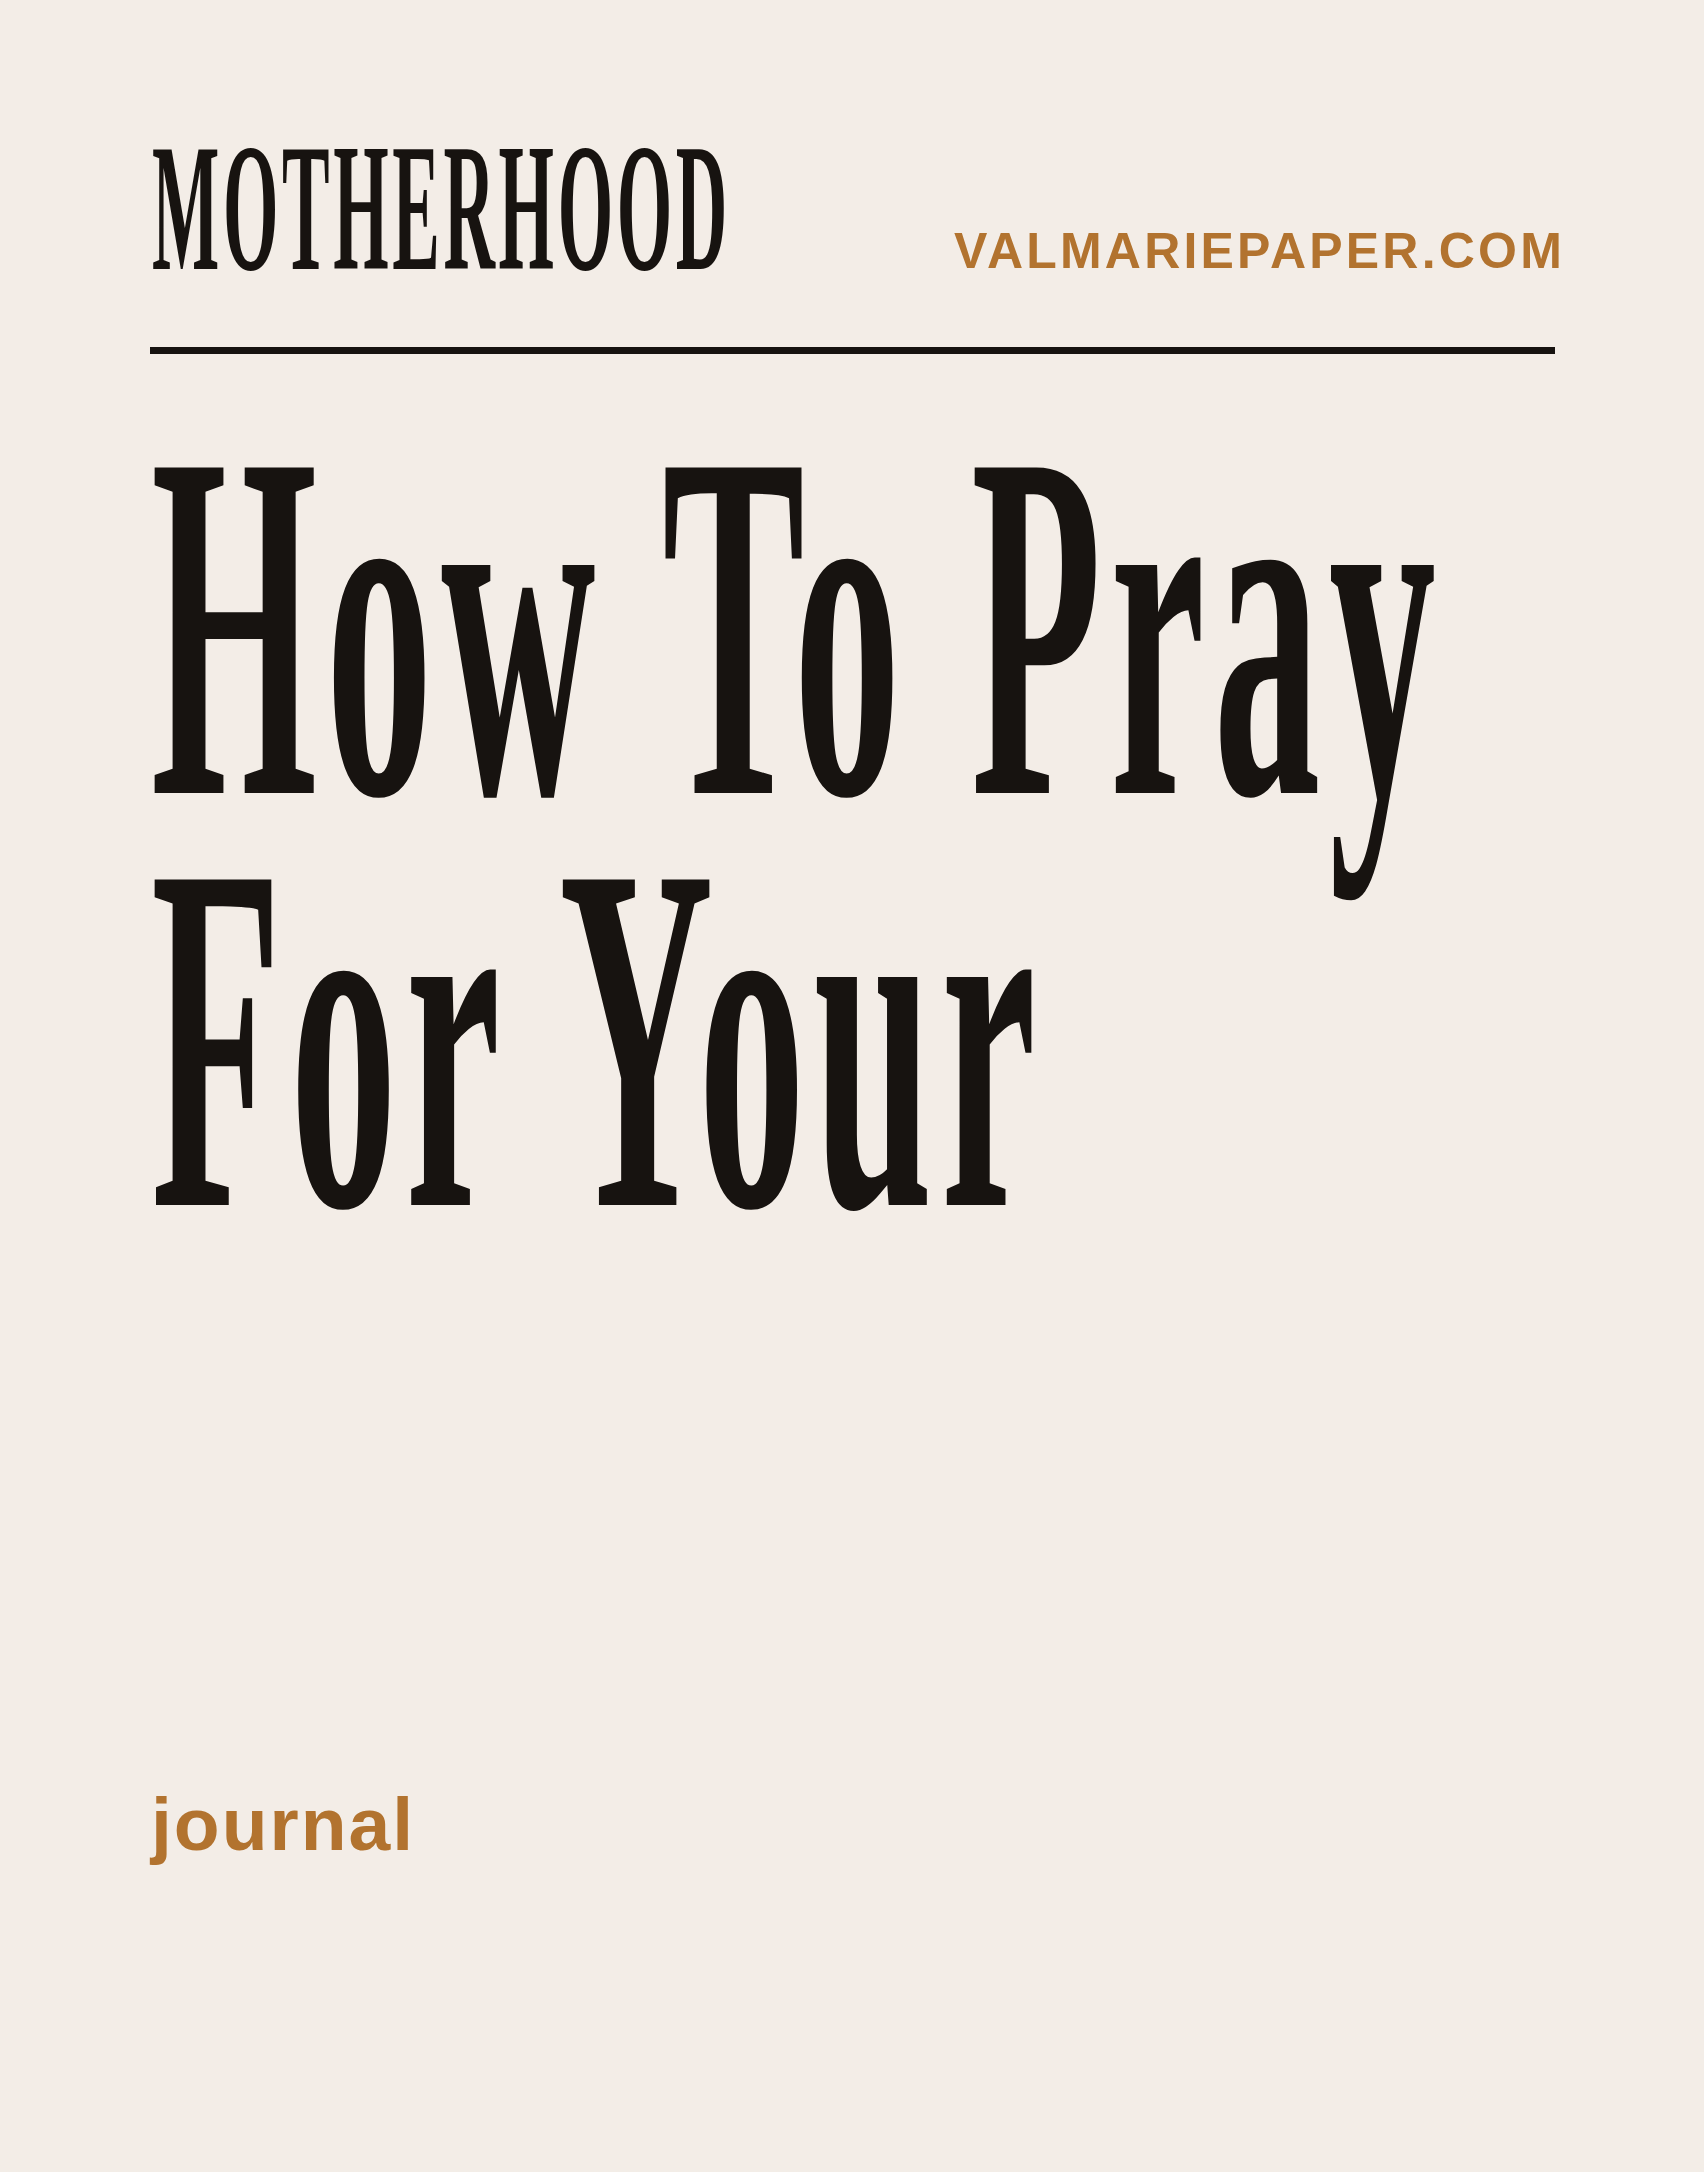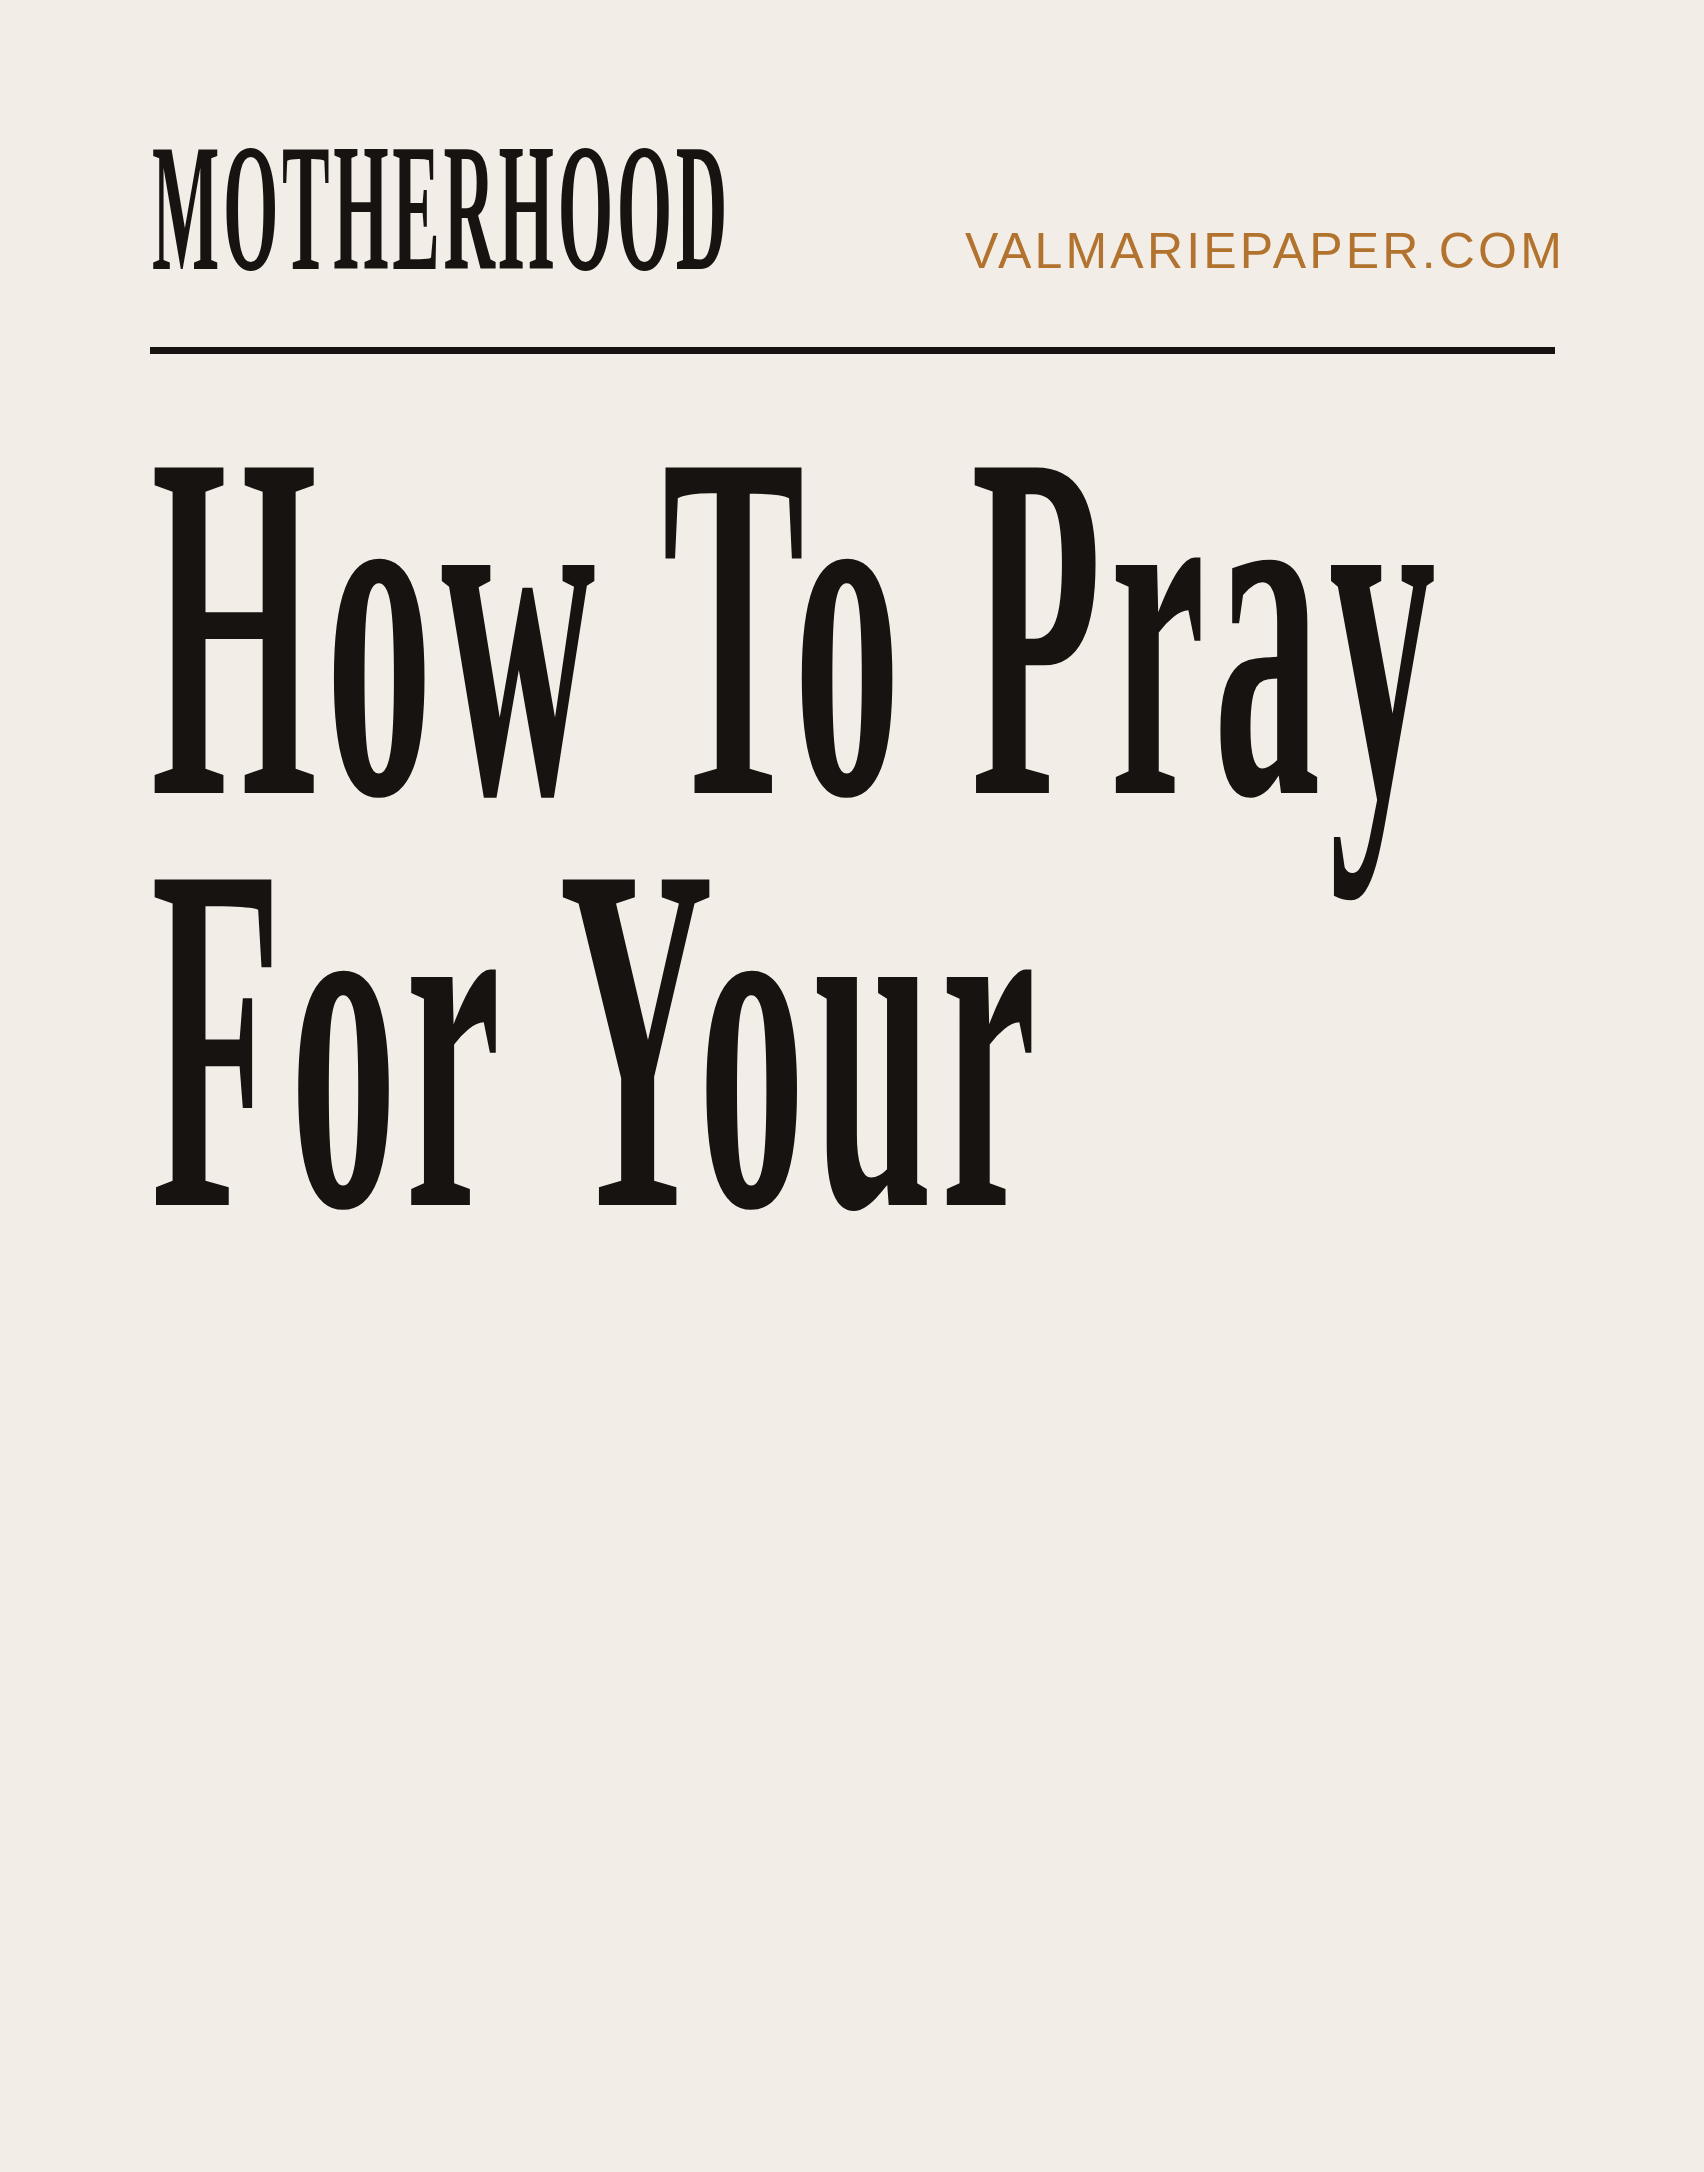--- a/index.html
+++ b/index.html
@@ -29,21 +29,21 @@
     letter-spacing: 0.05em;
     color: var(--ink, #171310);
     white-space: nowrap;
   }
   .category .squeeze { transform: scaleX(0.39); }
   .site {
     position: absolute;
     top: 226px;
     right: 140px;
     font-family: "Liberation Sans", sans-serif;
-    font-weight: normal;
+    font-weight: bold;
     font-size: 50px;
     line-height: 50px;
     letter-spacing: 3.2px;
     color: var(--accent, #b2732f);
     white-space: nowrap;
   }
   .divider {
     position: absolute;
     left: 150px;
     top: 347px;
@@ -92,16 +92,17 @@
   <div class="divider"></div>
 
   <div class="headline-line hl-1">
     <span class="squeeze">How To Pray</span>
   </div>
   <div class="headline-line hl-2">
     <span class="squeeze">For Your</span>
   </div>
 
   <div class="subtitle">
+    <div>journal</div>
   </div>
 
 </div>
 
 
 </body></html>

